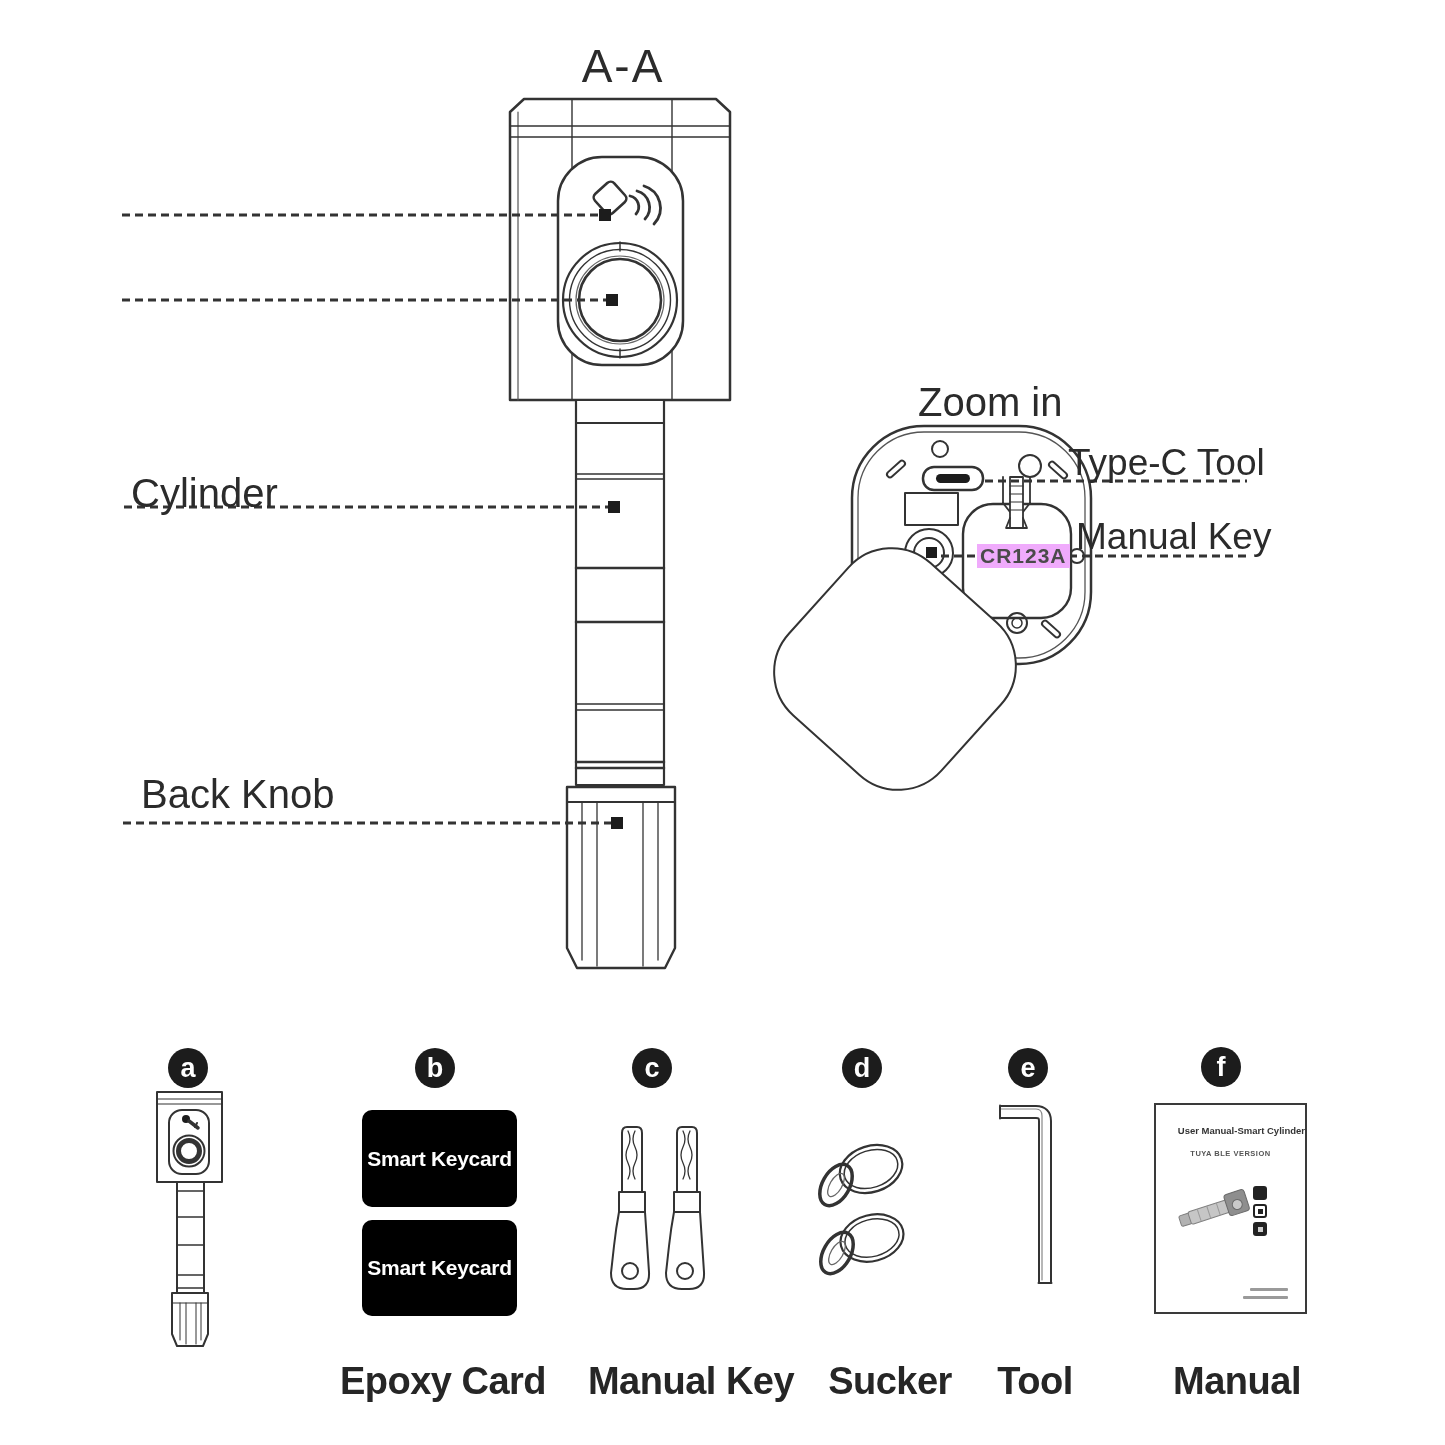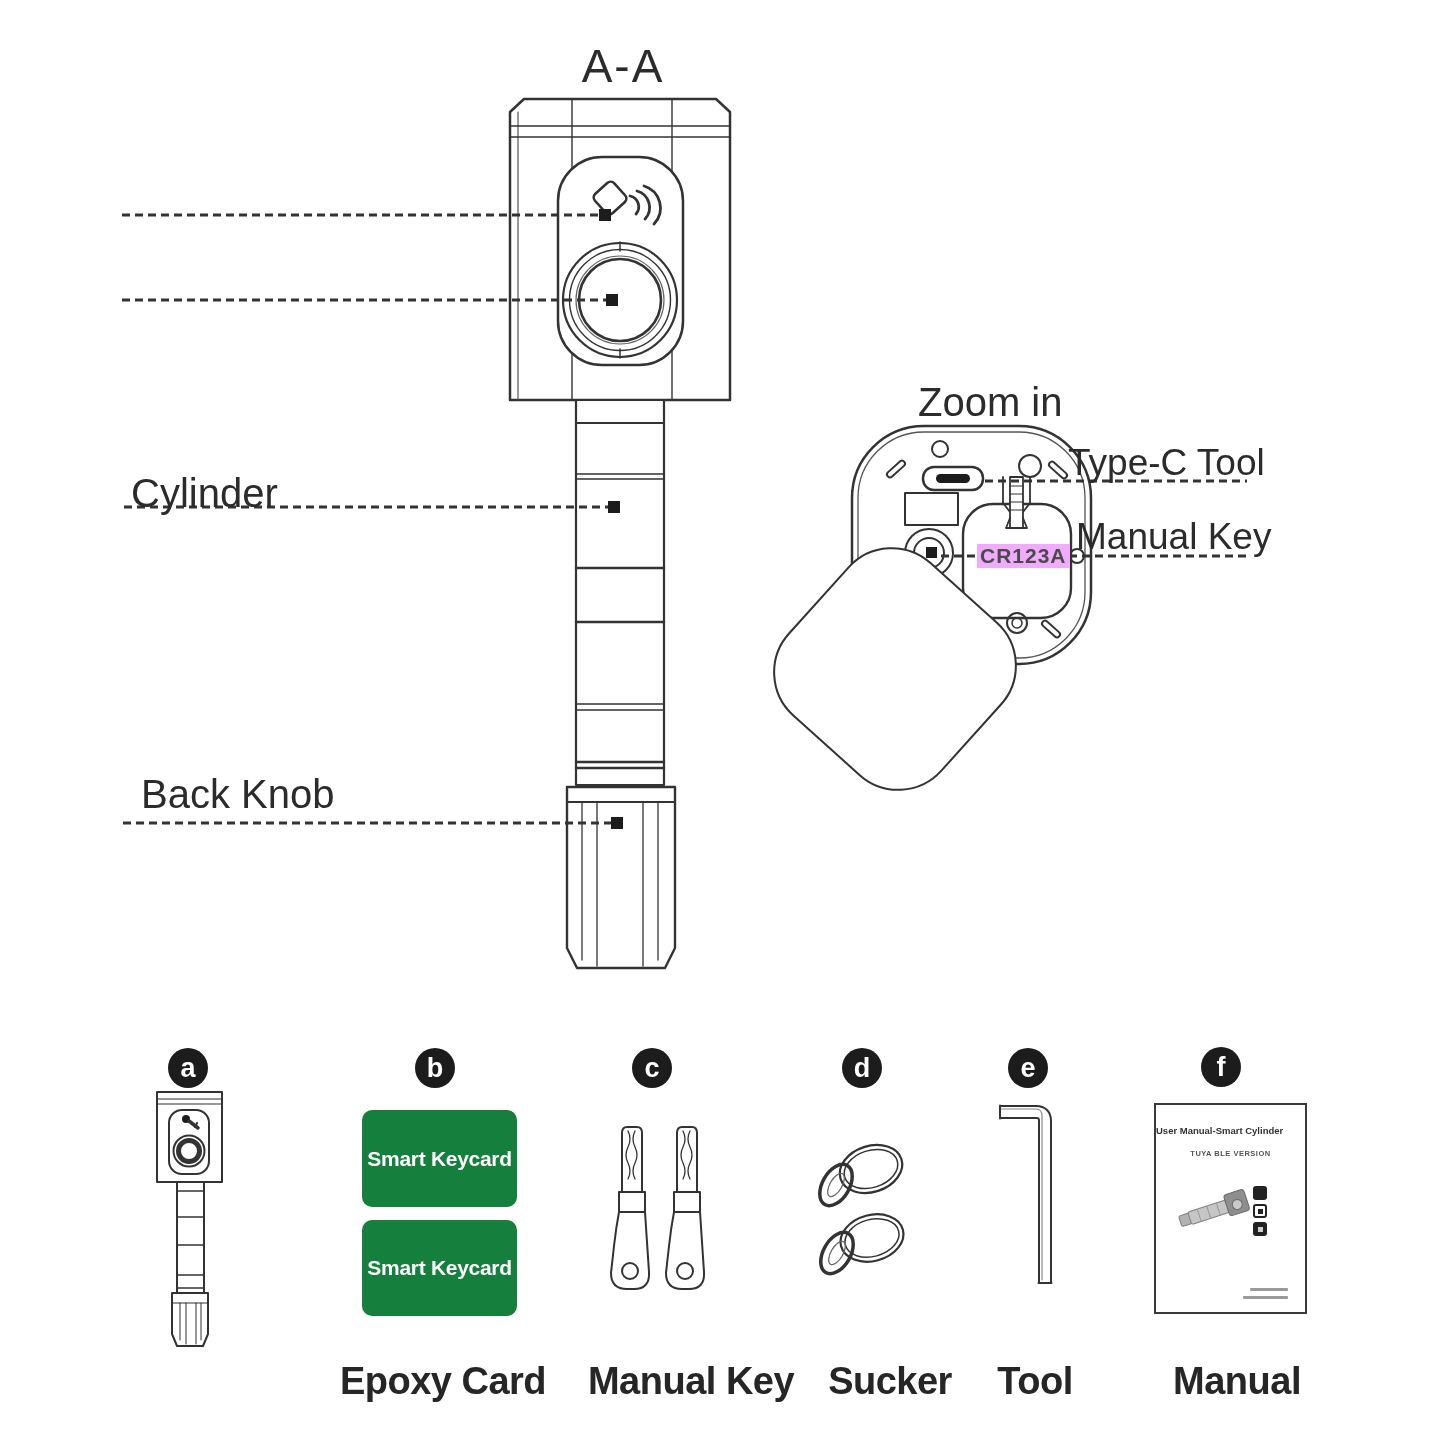--- a/index.html
+++ b/index.html
@@ -7,28 +7,28 @@
         font-family:"Liberation Sans","DejaVu Sans",sans-serif;color:#2b2b2b;}
   .art{position:absolute;left:0;top:0;}
   .lbl{position:absolute;font-size:40px;line-height:1.05;color:#2b2b2b;white-space:nowrap;}
   .lbl-sm{font-size:37px;}
   .title{font-size:46px;letter-spacing:2px;}
   .part-name{position:absolute;top:1360px;font-size:38px;font-weight:bold;color:#262626;
              white-space:nowrap;transform:translateX(-50%);letter-spacing:-0.5px;}
   .badge{position:absolute;width:40px;height:40px;border-radius:50%;background:#1c1c1c;
          display:flex;align-items:center;justify-content:center;}
   .badge span{color:#fff;font-size:27px;font-weight:bold;line-height:1;}
-  .keycard{position:absolute;left:362px;width:155px;background:#15803d;border-radius:10px;
+  .keycard{position:absolute;left:362px;width:155px;background:#000000;border-radius:10px;
            display:flex;align-items:center;justify-content:center;}
   .keycard span{color:#fff;font-weight:bold;font-size:21px;letter-spacing:-0.3px;}
   .battery-label{position:absolute;left:977px;top:544px;font-size:21px;font-weight:bold;
                  color:#4a4a4a;letter-spacing:1px;background:#f0abfc;padding:0 3px;}
   .booklet{position:absolute;left:1154px;top:1103px;width:153px;height:211px;background:#fff;
            border:2px solid #3a3a3a;box-sizing:border-box;}
-  .booklet .m-title{position:absolute;left:0;right:0;top:20px;text-align:left;
+  .booklet .m-title{position:absolute;left:0;right:0;top:20px;text-align:right;
                     font-size:9.5px;font-weight:bold;color:#333;}
   .booklet .m-sub{position:absolute;left:0;right:0;top:44px;text-align:center;
                   font-size:7.5px;font-weight:bold;color:#555;letter-spacing:0.5px;}
   .booklet .sq{position:absolute;left:97px;width:14px;height:14px;border-radius:3px;box-sizing:border-box;}
   .booklet .bar{position:absolute;height:3px;background:#9a9a9a;border-radius:1px;}
 </style>
 </head>
 <body>
 
 <div class="page">

